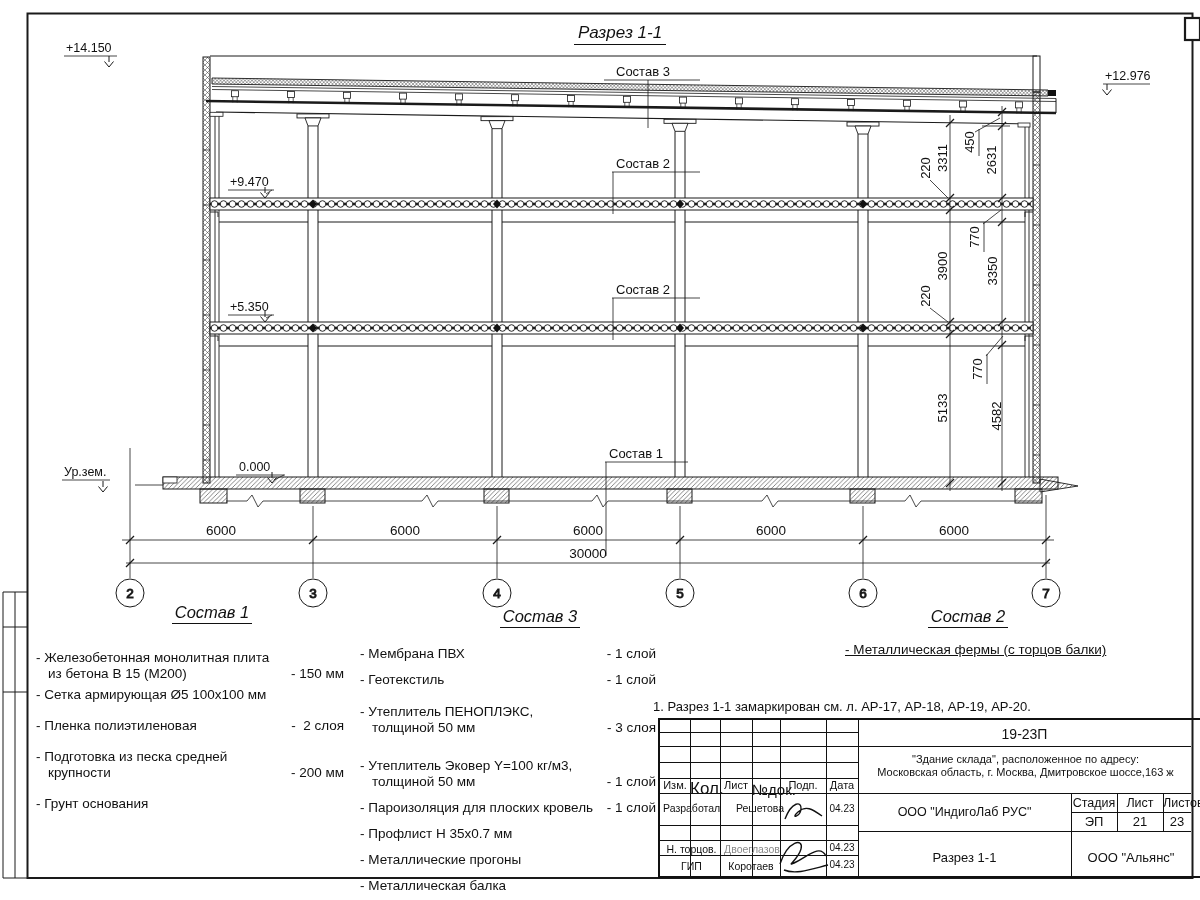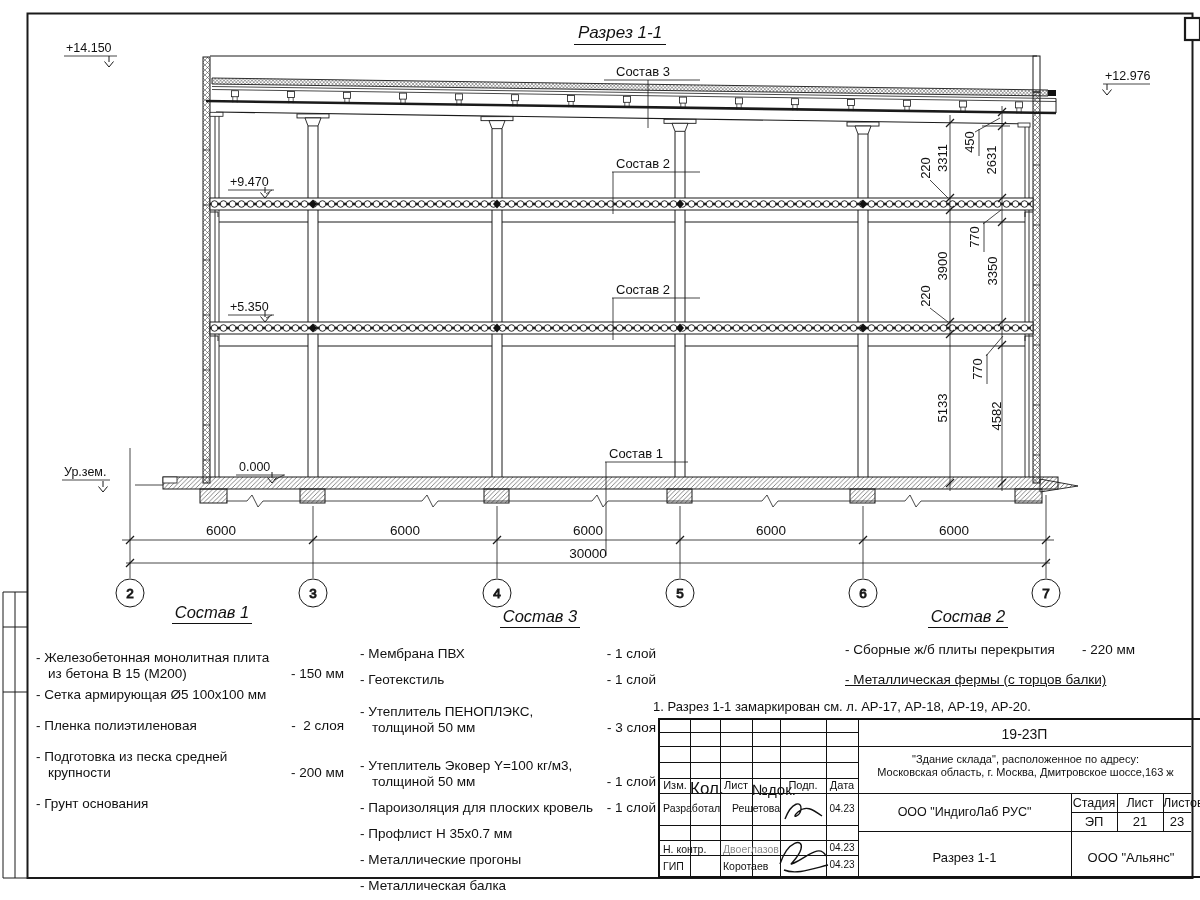--- a/index.html
+++ b/index.html
@@ -20,21 +20,21 @@
   .lrow .val{margin-left:auto;white-space:pre}
   .l2{padding-left:12px}
 
   .note{position:absolute;font-size:13px}
 
   .tb{position:absolute;left:658px;top:718px;width:560px;height:160px;
       border:2px solid #111;box-sizing:border-box}
   .tb .vl{position:absolute;width:1px;background:#111}
   .tb .hl{position:absolute;height:1px;background:#111}
   .tb .cell{position:absolute;text-align:center;line-height:1.15}
-  .tb .lft{text-align:left}
+  .tb .lft{text-align:center}
   .gray{color:#8a8a8a}
   .sig{position:absolute}
 </style>
 </head>
 <body>
 
 <svg id="dwg" width="1200" height="900" viewBox="0 0 1200 900">
   <defs>
     <pattern id="hw" width="5" height="5" patternUnits="userSpaceOnUse">
       <path d="M0,5 L5,0 M0,0 L5,5" stroke="#333" stroke-width="0.5" fill="none"></path>
@@ -417,26 +417,20 @@
         <div class="lrow">
           <span>- Металлическая балка</span>
         </div>
       </div>
     </div>
 </div>
 
 <div class="legend" id="legend2" style="left:845px;top:608px;width:290px">
   <div class="ltitle" style="left:-22px;margin-bottom:18px"><span>Состав 2</span></div>
   <div class="items">
-      <div class="litem" style="margin-top: 14px;">
-        <div class="lrow">
-          <span>- Сборные ж/б плиты перекрытия</span>
-          <span class="val">- 220 мм</span>
-        </div>
-      </div>
       <div class="litem" style="margin-top: 14px; text-decoration: underline;">
         <div class="lrow">
           <span>- Металлическая фермы (с торцов балки)</span>
         </div>
       </div>
     </div>
 </div>
 
 <div class="note" style="left:653px;top:699px">1. Разрез 1-1 замаркирован см. л. АР-17, АР-18, АР-19, АР-20.</div>
 
@@ -471,21 +465,21 @@
   <div class="cell" style="left:30px;top:59px;width:30px;font-size:17px">Кол.</div>
   <div class="cell" style="left:60px;top:59px;width:32px;font-size:11px">Лист</div>
   <div class="cell" style="left:92px;top:61px;width:28px;font-size:15px">№док.</div>
   <div class="cell" style="left:120px;top:59px;width:46px;font-size:11px">Подп.</div>
   <div class="cell" style="left:166px;top:59px;width:32px;font-size:11px">Дата</div>
 
   <div class="cell lft" style="left:3px;top:82px;width:57px;font-size:10.5px">Разработал</div>
   <div class="cell lft" style="left:72px;top:82px;width:56px;font-size:10.5px">Решетова</div>
   <div class="cell" style="left:166px;top:83px;width:32px;font-size:10px">04.23</div>
 
-  <div class="cell lft" style="left:3px;top:123px;width:57px;font-size:10.5px">Н. контр.</div>
+  <div class="cell lft" style="left:3px;top:123px;width:57px;font-size:10.5px">Н. торцов.</div>
   <div class="cell lft gray" style="left:63px;top:123px;width:58px;font-size:10.5px">Двоеглазов</div>
   <div class="cell" style="left:166px;top:122px;width:32px;font-size:10px">04.23</div>
 
   <div class="cell lft" style="left:3px;top:140px;width:57px;font-size:10.5px">ГИП</div>
   <div class="cell lft" style="left:63px;top:140px;width:56px;font-size:10.5px">Коротаев</div>
   <div class="cell" style="left:166px;top:139px;width:32px;font-size:10px">04.23</div>
 
   <div class="cell" style="left:198px;top:85px;width:213px;font-size:12.5px">ООО "ИндигоЛаб РУС"</div>
   <div class="cell" style="left:411px;top:76px;width:46px;font-size:12.5px">Стадия</div>
   <div class="cell" style="left:457px;top:76px;width:46px;font-size:12.5px">Лист</div>

